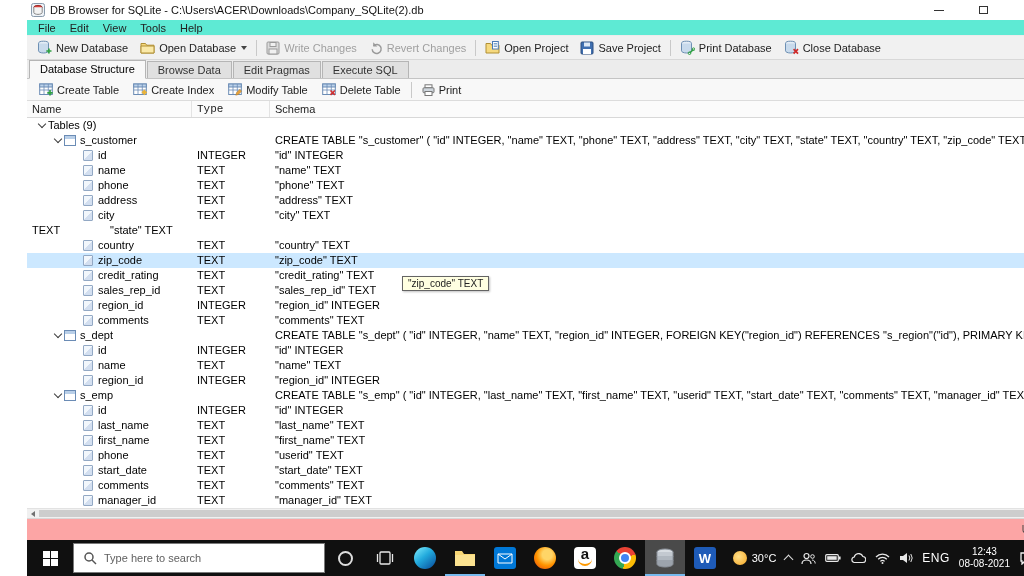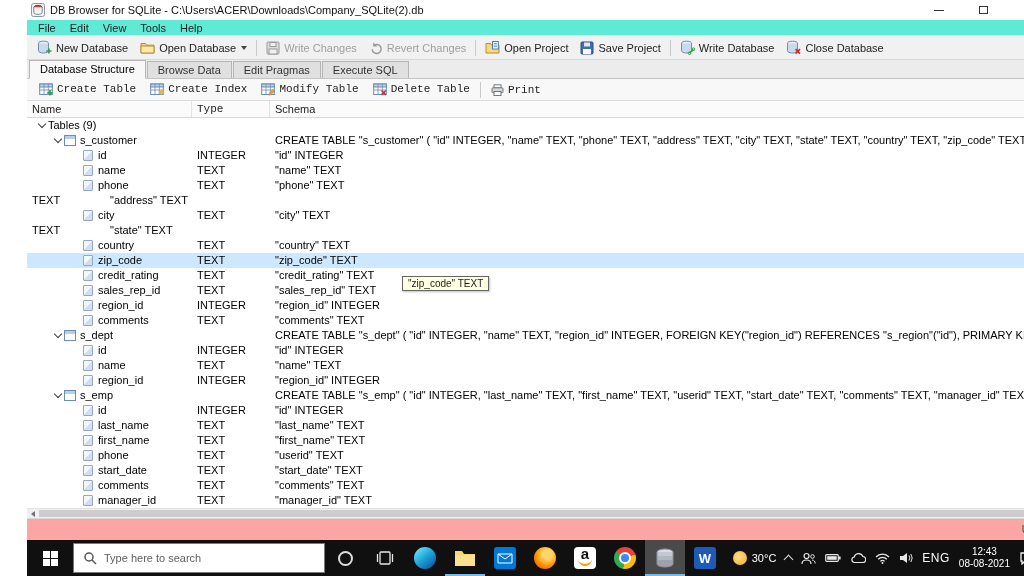--- a/index.html
+++ b/index.html
@@ -32,21 +32,21 @@
   .dd-arrow { width:0; height:0; border-left:3px solid transparent; border-right:3px solid transparent; border-top:4px solid #444; margin-left:1px; }
   .icn { display:flex; align-items:center; }
 
   
   .tabbar { height:19px; background:#ececec; display:flex; align-items:flex-end; padding-left:2px; border-bottom:1px solid #c4c4c4; flex-shrink:0; }
   .tab { height:17px; line-height:16px; padding:0 10px; background:#e0e0e0; border:1px solid #b5b5b5; border-bottom:none; margin-right:1px; color:#333; }
   .tab.active { background:#f8f8f8; height:19px; margin-bottom:-1px; border-bottom:1px solid #f8f8f8; color:#000; }
 
   
   .stoolbar { height:22px; background:#f8f8f8; border-bottom:1px solid #dcdcdc; display:flex; align-items:center; padding-left:5px; flex-shrink:0; }
-  .st-btn { display:flex; align-items:flex-start; gap:4px; padding:1px 7px; color:#222; white-space:nowrap;font-family:Liberation Mono, monospace; }
+  .st-btn { display:flex; align-items:flex-end; gap:4px; padding:1px 7px; color:#222; white-space:nowrap; }
 
   
   .tree-wrap { flex:1; position:relative; overflow:hidden; background:#fff; }
   .tree-header { height:17px; display:flex; background:#fbfbfb; border-bottom:1px solid #d8d8d8; color:#222; }
   .th-cell { line-height:16px; padding-left:5px; border-right:1px solid #e3e3e3; overflow:hidden; }
   .th-name { width:165px; flex-shrink:0; }
   .th-type { width:78px; flex-shrink:0;font-family:Liberation Mono, monospace; }
   .th-schema { flex:1; border-right:none; }
 
   .tree-rows { }
@@ -225,21 +225,21 @@
     <span class="tb-btn">
       <span class="icn">
           <svg width="15" height="15" viewBox="0 0 15 15">
             <ellipse cx="6.5" cy="3.4" rx="5" ry="2.2" fill="#e4edf6" stroke="#6d8fb3"></ellipse>
             <path d="M1.5 3.4v7.4c0 1.2 2.2 2.2 5 2.2s5-1 5-2.2V3.4" fill="#c8daec" stroke="#6d8fb3"></path>
             <path d="M9.8 13l3.6-3.6" stroke="#2fa043" stroke-width="1.5"></path>
             <circle cx="9.5" cy="13.2" r="1.3" fill="none" stroke="#2fa043"></circle>
             <circle cx="13.5" cy="9.2" r="1.3" fill="none" stroke="#2fa043"></circle>
           </svg>
         </span>
-      <span>Write Database</span>
+      <span>Print Database</span>
     </span>
     <span class="tb-btn">
       <span class="icn">
           <svg width="15" height="15" viewBox="0 0 15 15">
             <ellipse cx="6.5" cy="3.4" rx="5" ry="2.2" fill="#e4edf6" stroke="#6d8fb3"></ellipse>
             <path d="M1.5 3.4v7.4c0 1.2 2.2 2.2 5 2.2s5-1 5-2.2V3.4" fill="#c8daec" stroke="#6d8fb3"></path>
             <path d="M9.6 9.2l4.4 4.4M14 9.2l-4.4 4.4" stroke="#cf2a2a" stroke-width="1.7"></path>
           </svg>
         </span>
       <span>Close Database</span>
@@ -359,20 +359,25 @@
         <div class="row lvl2 field">
           <div class="c-name">
 
             <span class="ricon"></span>
             <span class="nm">phone</span>
           </div>
           <div class="c-type">TEXT</div>
           <div class="c-schema">"phone" TEXT</div>
         </div>
         <div class="row lvl2 field">
+          <div class="c-name">
+
+            <span class="ricon"></span>
+            <span class="nm">address</span>
+          </div>
           <div class="c-type">TEXT</div>
           <div class="c-schema">"address" TEXT</div>
         </div>
         <div class="row lvl2 field">
           <div class="c-name">
 
             <span class="ricon"></span>
             <span class="nm">city</span>
           </div>
           <div class="c-type">TEXT</div>

